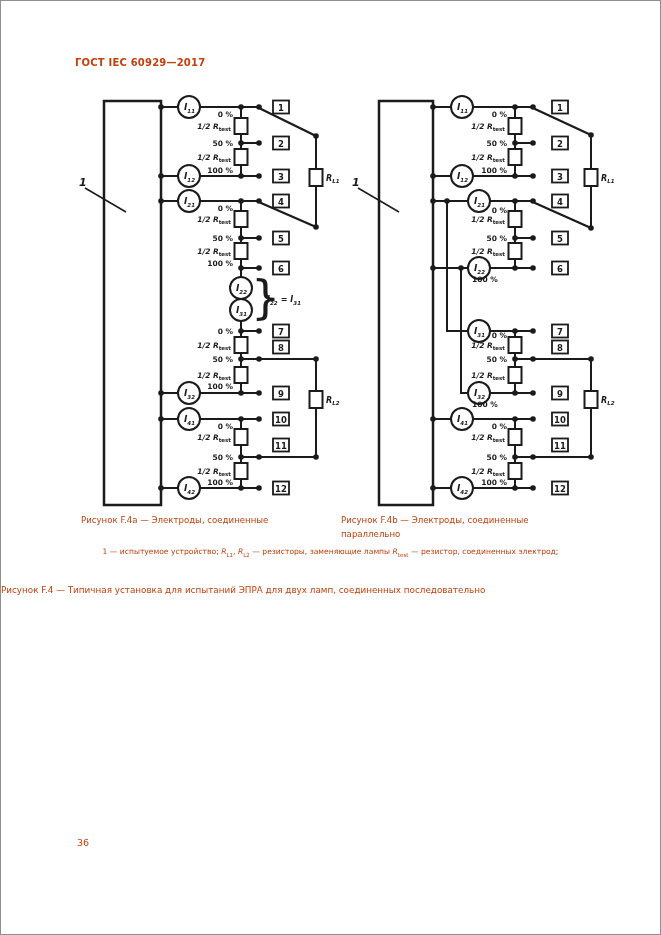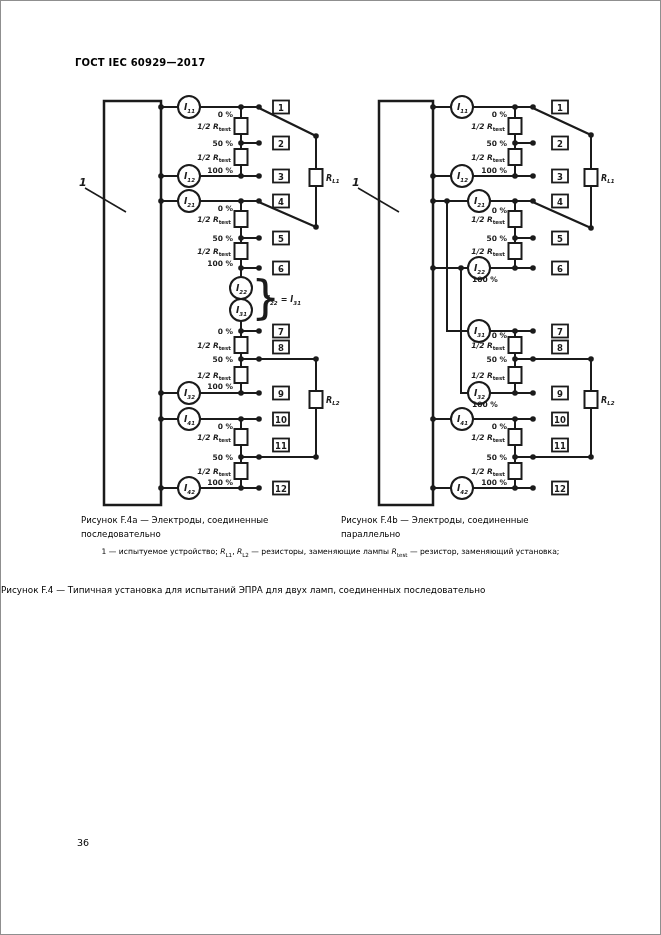--- a/index.html
+++ b/index.html
@@ -1,17 +1,17 @@
 <!DOCTYPE html>
 <html><head>
 <meta charset="utf-8">
 <style>
   html,body{margin:0;padding:0;background:#fff;}
   .page{position:relative;width:659px;height:933px;background:#fff;border:1px solid #8f8f8f;
-        font-family:"DejaVu Sans","Liberation Sans",sans-serif;color:#000000;overflow:hidden;}
+        font-family:"DejaVu Sans","Liberation Sans",sans-serif;color:#c2410c;overflow:hidden;}
   .hdr{position:absolute;left:74px;top:56px;font-size:10px;font-weight:bold;letter-spacing:.2px;}
   .pagenum{position:absolute;left:76px;top:836px;font-size:9.5px;}
   .figsvg{position:absolute;top:88px;}
   #svg-a{left:70px;}
   #svg-b{left:345px;}
   .cap{position:absolute;top:512px;font-size:8.6px;text-align:left;line-height:14px;}
   #cap-a{left:80px;width:280px;}
   #cap-b{left:340px;width:280px;}
   .legend{position:absolute;top:545px;left:0;width:100%;text-align:center;font-size:7.6px;line-height:12px;}
   .legend i{font-style:italic;}
@@ -359,27 +359,26 @@
         <text class="num" x="214" y="402.5">12</text>
     </g>
 
     <text class="dutlbl" x="6" y="97">1</text>
     <text class="rl it" x="255" y="92"><tspan>R</tspan><tspan class="sub" dy="2.2">L1</tspan></text>
     <text class="rl it" x="255" y="314"><tspan>R</tspan><tspan class="sub" dy="2.2">L2</tspan></text>
   </svg>
 
   <div class="cap" id="cap-a">
     <div>Рисунок F.4a — Электроды, соединенные</div>
-    <div>последовательно</div>
   </div>
   <div class="cap" id="cap-b">
     <div>Рисунок F.4b — Электроды, соединенные</div>
     <div>параллельно</div>
   </div>
 
   <div class="legend">
-    <div><span>1 — испытуемое устройство; </span><i>R</i><sub>L1</sub><span>, </span><i>R</i><sub>L2</sub><span> — резисторы, заменяющие лампы </span><i>R</i><sub>test</sub><span> — резистор, заменяющий установка;</span></div>
+    <div><span>1 — испытуемое устройство; </span><i>R</i><sub>L1</sub><span>, </span><i>R</i><sub>L2</sub><span> — резисторы, заменяющие лампы </span><i>R</i><sub>test</sub><span> — резистор, соединенных электрод;</span></div>
   </div>
 
   <div class="maincap">Рисунок F.4 — Типичная установка для испытаний ЭПРА для двух ламп, соединенных последовательно</div>
 
   <div class="pagenum">36</div>
 </div>
 
 </body></html>

